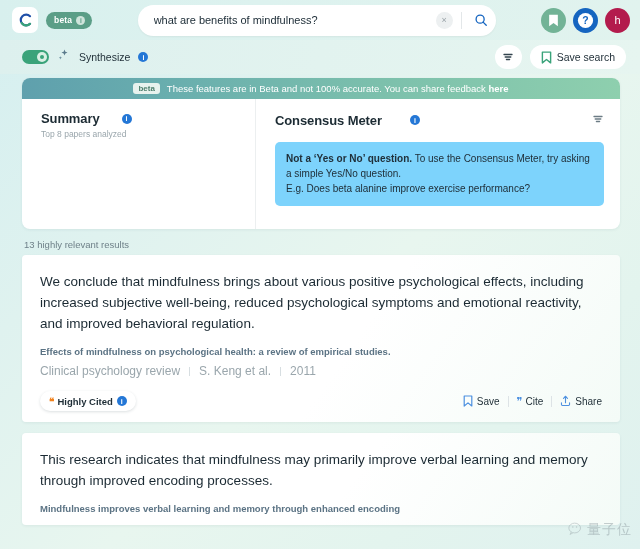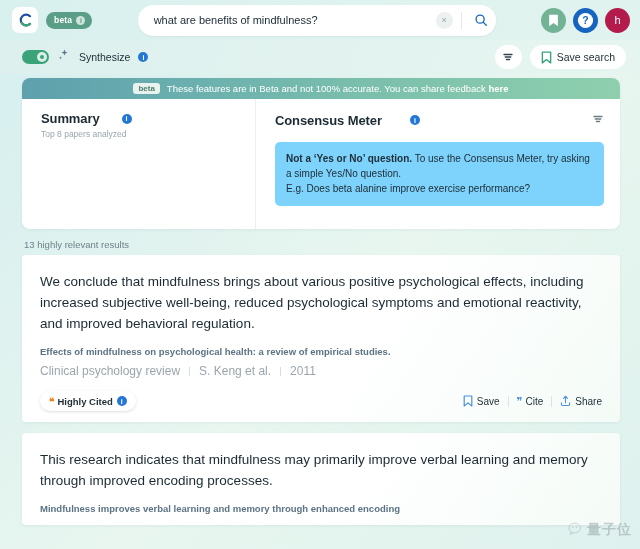--- a/index.html
+++ b/index.html
@@ -215,21 +215,20 @@
     font-size: 10px; color: #1e2d36;
     cursor: pointer;
   }
   .fa-sep { width: 1px; height: 11px; background: #dde3e6; }
 
   .watermark {
     position: absolute; right: 8px; bottom: 10px;
     display: flex; align-items: center; 
     opacity: .42;
     pointer-events: none;
-    font-weight: bold;
   }
   .wm-text { font-size: 14px; color: #7f8d93; letter-spacing: 1px; }
 </style>
 </head>
 <body>
 
 <div class="topbar">
 
   <div class="logo">
     <svg width="16" height="16" viewBox="0 0 16 16">

